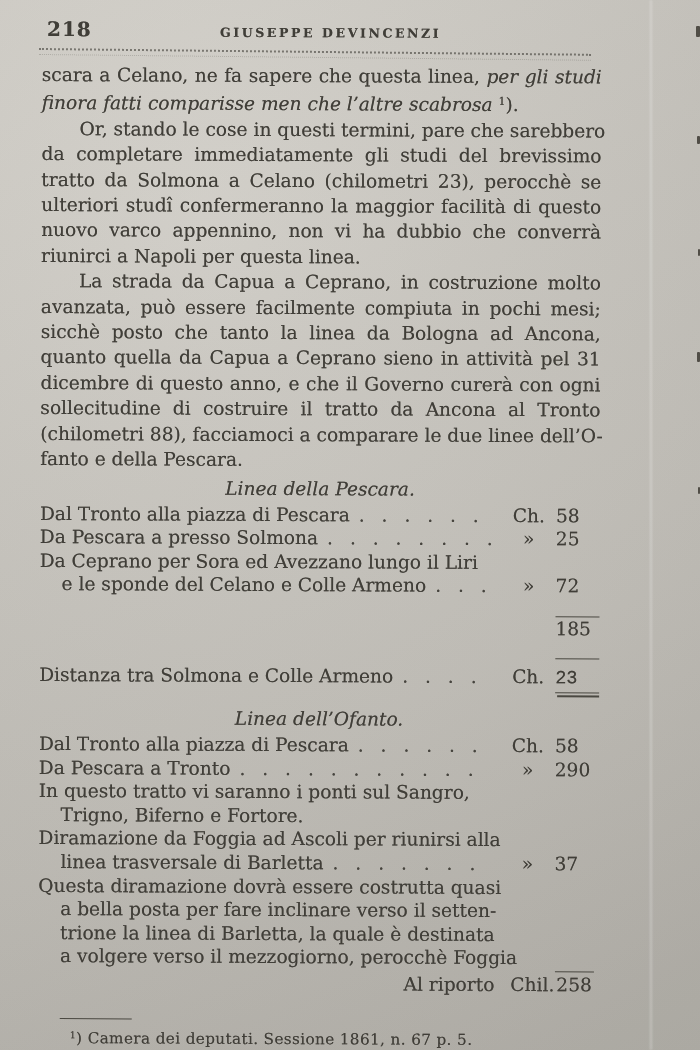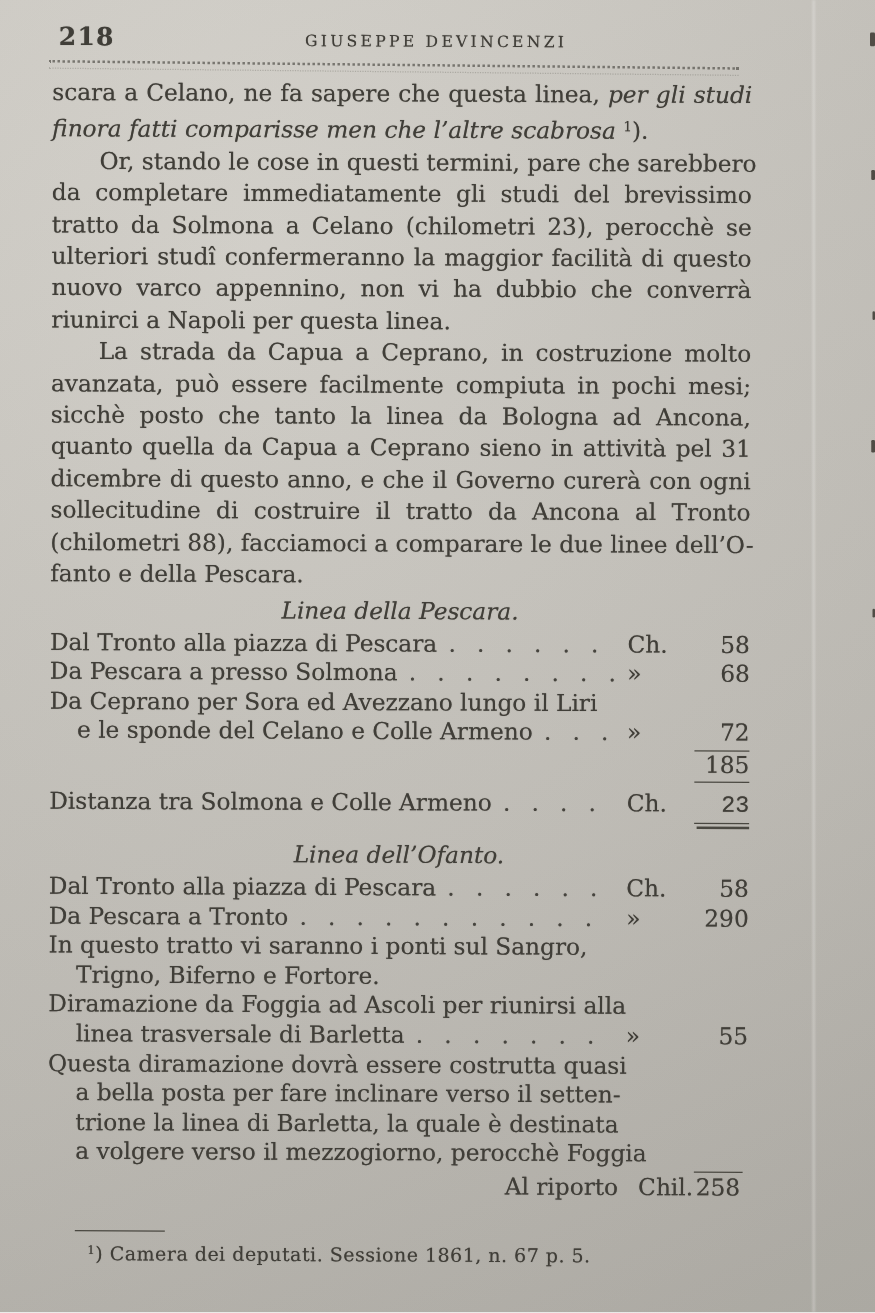--- a/index.html
+++ b/index.html
@@ -9,21 +9,21 @@
       radial-gradient(130% 100% at 30% 20%, rgba(255,255,255,0.10), rgba(0,0,0,0.08) 90%),
       linear-gradient(155deg, #d1cec7 0%, #c9c6bf 35%, #c4c1ba 65%, #bab7b0 100%);
     font-family:"DejaVu Serif","Liberation Serif",serif;
     color:#403e38;
   }
   .skew { position:absolute; inset:0; transform:rotate(0.25deg); transform-origin:40px 40px; }
   .ink { text-shadow:0 0 0.6px rgba(64,62,56,0.65); }
 
   
   .pagenum { position:absolute; left:47px; top:17px; font-size:20px; font-weight:bold; letter-spacing:1px; }
-  .running { position:absolute; left:244px; top:24px; font-size:12.5px; font-weight:normal; letter-spacing:2.6px; }
+  .running { position:absolute; left:220px; top:24px; font-size:12.5px; font-weight:bold; letter-spacing:2.6px; }
   .dotted-rule {
     position:absolute; left:39px; top:48px; width:552px; height:4px;
     border-top:2px dotted rgba(74,72,66,0.65);
     border-bottom:1px dotted rgba(74,72,66,0.25);
     transform:rotate(0.35deg); transform-origin:left center;
   }
 
   
   .content { position:absolute; left:42px; top:62px; width:560px; }
   .doc-line { font-size:18.6px; line-height:25.4px; text-align:justify; text-align-last:justify; white-space:nowrap; }
@@ -34,23 +34,23 @@
 
   
   .sec-heading { font-style:italic; font-size:18.6px; line-height:28px; text-align:center; margin-top:2px; }
   .sec-heading.gap { margin-top:13px; }
 
   
   .trow { display:flex; align-items:baseline; font-size:18.6px; line-height:23.6px; }
   .trow .lbl { flex:1 1 auto; overflow:hidden; white-space:nowrap; }
   .trow .lbl.cont { padding-left:22px; }
   .trow .dots { letter-spacing:2px; word-spacing:7px; padding-left:9px; color:#46443e; }
-  .trow .unit { flex:0 0 54px; text-align:left; }
-  .trow .val  { flex:0 0 44px; text-align:right; }
-  .val.sum   { border-bottom:1.6px solid #4a4841; padding-bottom:1px; }
+  .trow .unit { flex:0 0 54px; text-align:center; }
+  .trow .val  { flex:0 0 44px; }
+  .val.sum   { border-bottom:1.6px solid #4a4841; padding-bottom:18px; }
   .val.dbl   { position:relative; border-bottom:1.6px solid #4a4841; padding-bottom:1px;font-family:Liberation Mono, monospace; }
   .val.dbl::after { content:""; position:absolute; left:2px; right:0; bottom:-5px; height:1.6px; background:#4a4841; }
   .trow.totalrow { margin-bottom:4px; }
   .trow.spaced { margin-top:6px; margin-bottom:2px; }
 
   
   .carry { display:flex; justify-content:flex-end; align-items:baseline; font-size:18.6px; line-height:26px; margin-top:1px; }
   .carry .c-lbl { margin-right:16px; }
   .carry .c-unit { }
   .carry .c-val { border-top:1.6px solid #4a4841; padding:0 2px; margin-right:4px; }
@@ -111,21 +111,21 @@
       <div class="sec-heading">Linea della Pescara.</div>
 
       <div class="trow">
         <span class="lbl"><span>Dal Tronto alla piazza di Pescara</span><span class="dots">. . . . . .</span></span>
         <span class="unit">Ch.</span>
         <span class="val">58</span>
       </div>
       <div class="trow">
         <span class="lbl"><span>Da Pescara a presso Solmona</span><span class="dots">. . . . . . . .</span></span>
         <span class="unit">»</span>
-        <span class="val">68</span>
+        <span class="val">25</span>
       </div>
       <div class="trow">
         <span class="lbl">Da Ceprano per Sora ed Avezzano lungo il Liri</span>
       </div>
       <div class="trow">
         <span class="lbl cont"><span>e le sponde del Celano e Colle Armeno</span><span class="dots">. . .</span></span>
         <span class="unit">»</span>
         <span class="val sum">72</span>
       </div>
       <div class="trow totalrow">
@@ -156,21 +156,21 @@
       </div>
       <div class="trow">
         <span class="lbl cont">Trigno, Biferno e Fortore.</span>
       </div>
       <div class="trow">
         <span class="lbl">Diramazione da Foggia ad Ascoli per riunirsi alla</span>
       </div>
       <div class="trow">
         <span class="lbl cont"><span>linea trasversale di Barletta</span><span class="dots">. . . . . . .</span></span>
         <span class="unit">»</span>
-        <span class="val">55</span>
+        <span class="val">37</span>
       </div>
       <div class="trow">
         <span class="lbl">Questa diramazione dovrà essere costrutta quasi</span>
       </div>
       <div class="trow">
         <span class="lbl cont">a bella posta per fare inclinare verso il setten-</span>
       </div>
       <div class="trow">
         <span class="lbl cont">trione la linea di Barletta, la quale è destinata</span>
       </div>

